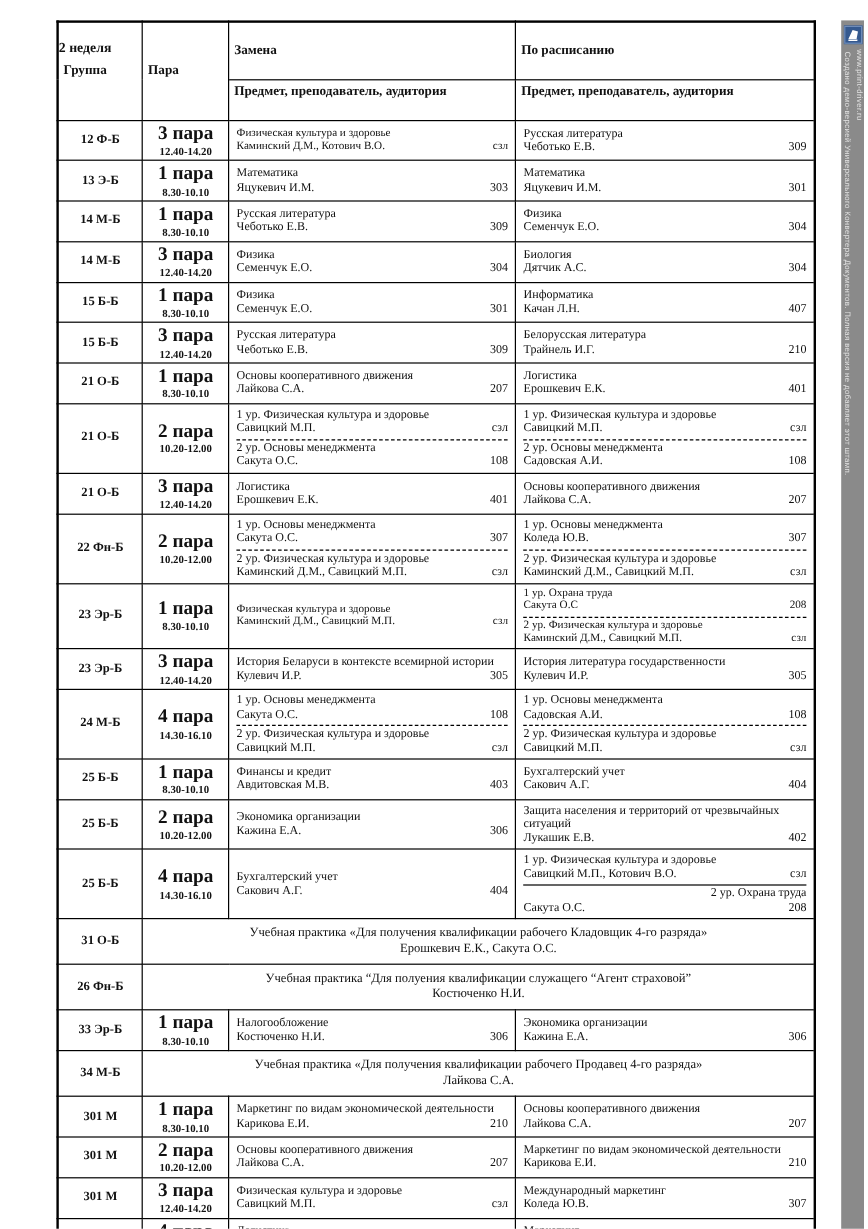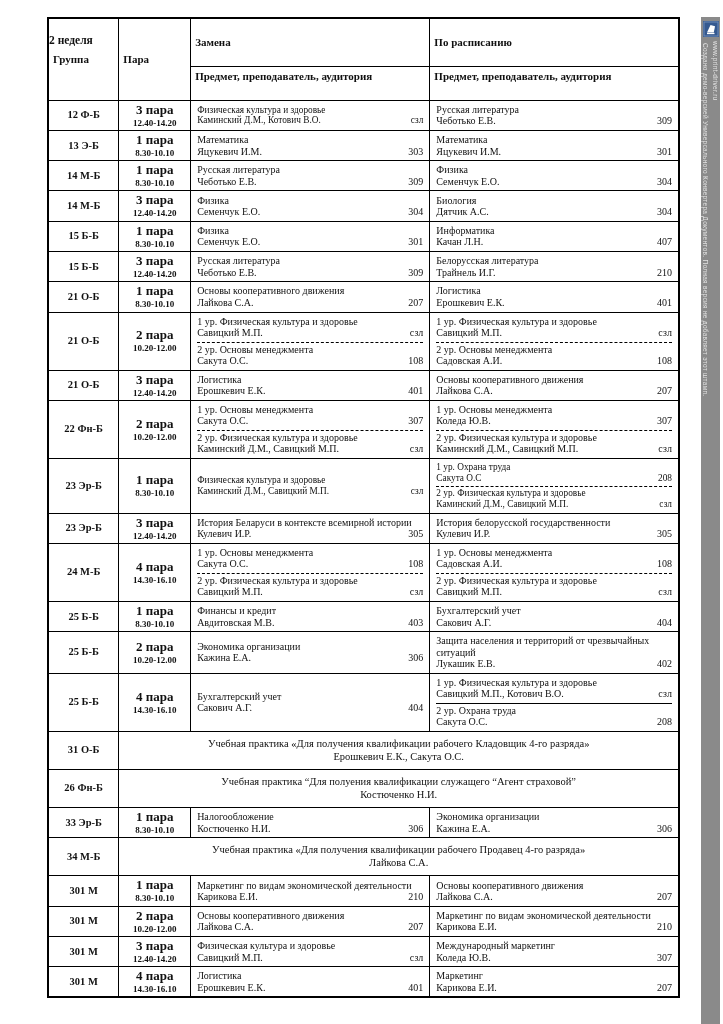--- a/index.html
+++ b/index.html
@@ -19,26 +19,26 @@
   .schedule th, .schedule td { border:1px solid #000; }
   .schedule { border:2px solid #000; }
   .schedule thead th { font-size:11px; font-weight:bold; text-align:left; padding:17px 4px; }
   .schedule thead tr.subhead th { vertical-align:top; height:34px; padding-top:3px; }
   col.c-group { width:71px; } col.c-pair { width:72px; }
   col.c-zamena { width:240px; } col.c-sched { width:250px; }
 
   td.group-cell { font-weight:bold; text-align:center; vertical-align:middle;
     font-size:10.5px; padding:2px 3px; }
   td.pair-cell { font-weight:bold; text-align:center; vertical-align:middle; padding:2px 2px; }
-  .pair-num { font-size:13px; }
+  .pair-num { font-size:16px; }
   .pair-time { font-size:9px; }
   td.lesson-cell { vertical-align:middle; padding:2px 6px 2px 6px; }
   .entry { padding:1px 0; }
   .entry.div-dashed { border-top:1px dashed #000; margin-top:2px; }
-  .entry.div-solid { border-top:1.4px solid #000; margin-top:2px; }
+  .entry.div-solid { border-top:1.4px solid #000; margin-top:2px;text-align:right; }
   .entry.small { font-size:9.3px; }
   .tr-line { display:flex; justify-content:space-between; align-items:baseline; }
   .room { padding-left:10px; white-space:nowrap; }
   td.practice-cell { text-align:center; vertical-align:middle; padding:6px 8px; font-size:10.5px; }
   .practice-line2 { margin-top:1px; }
 
   
   .watermark-strip { position:absolute; top:0; right:3px; width:19px; height:1024px;
     background:#8a8a8a; }
   .wm-icon { position:absolute; top:4px; right:4px; width:16px; height:16px; }
@@ -397,21 +397,21 @@
             <div class="entry">
               <div class="subject">История Беларуси в контексте всемирной истории</div>
               <div class="tr-line">
                 <span class="teacher">Кулевич И.Р.</span>
                 <span class="room">305</span>
               </div>
             </div>
           </td>
           <td class="lesson-cell">
             <div class="entry">
-              <div class="subject">История белорусской государственности</div>
+              <div class="subject">История литература государственности</div>
               <div class="tr-line">
                 <span class="teacher">Кулевич И.Р.</span>
                 <span class="room">305</span>
               </div>
             </div>
           </td>
         </tr>
         <tr class="body-row">
           <td class="group-cell">24 М-Б</td>
           <td class="pair-cell">

